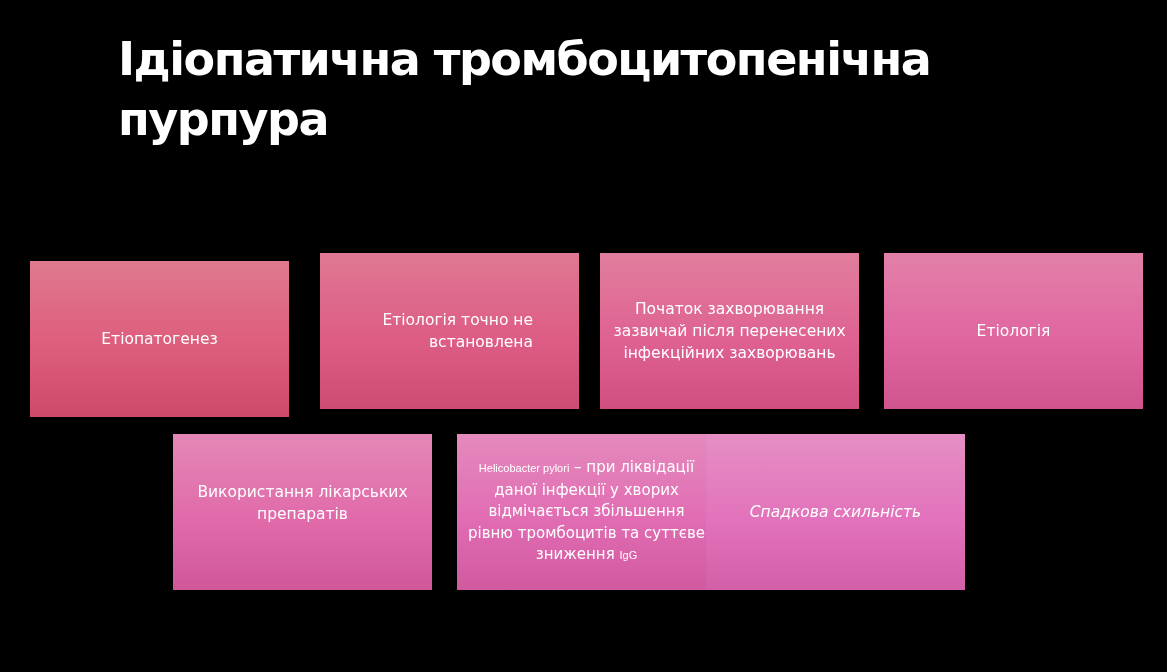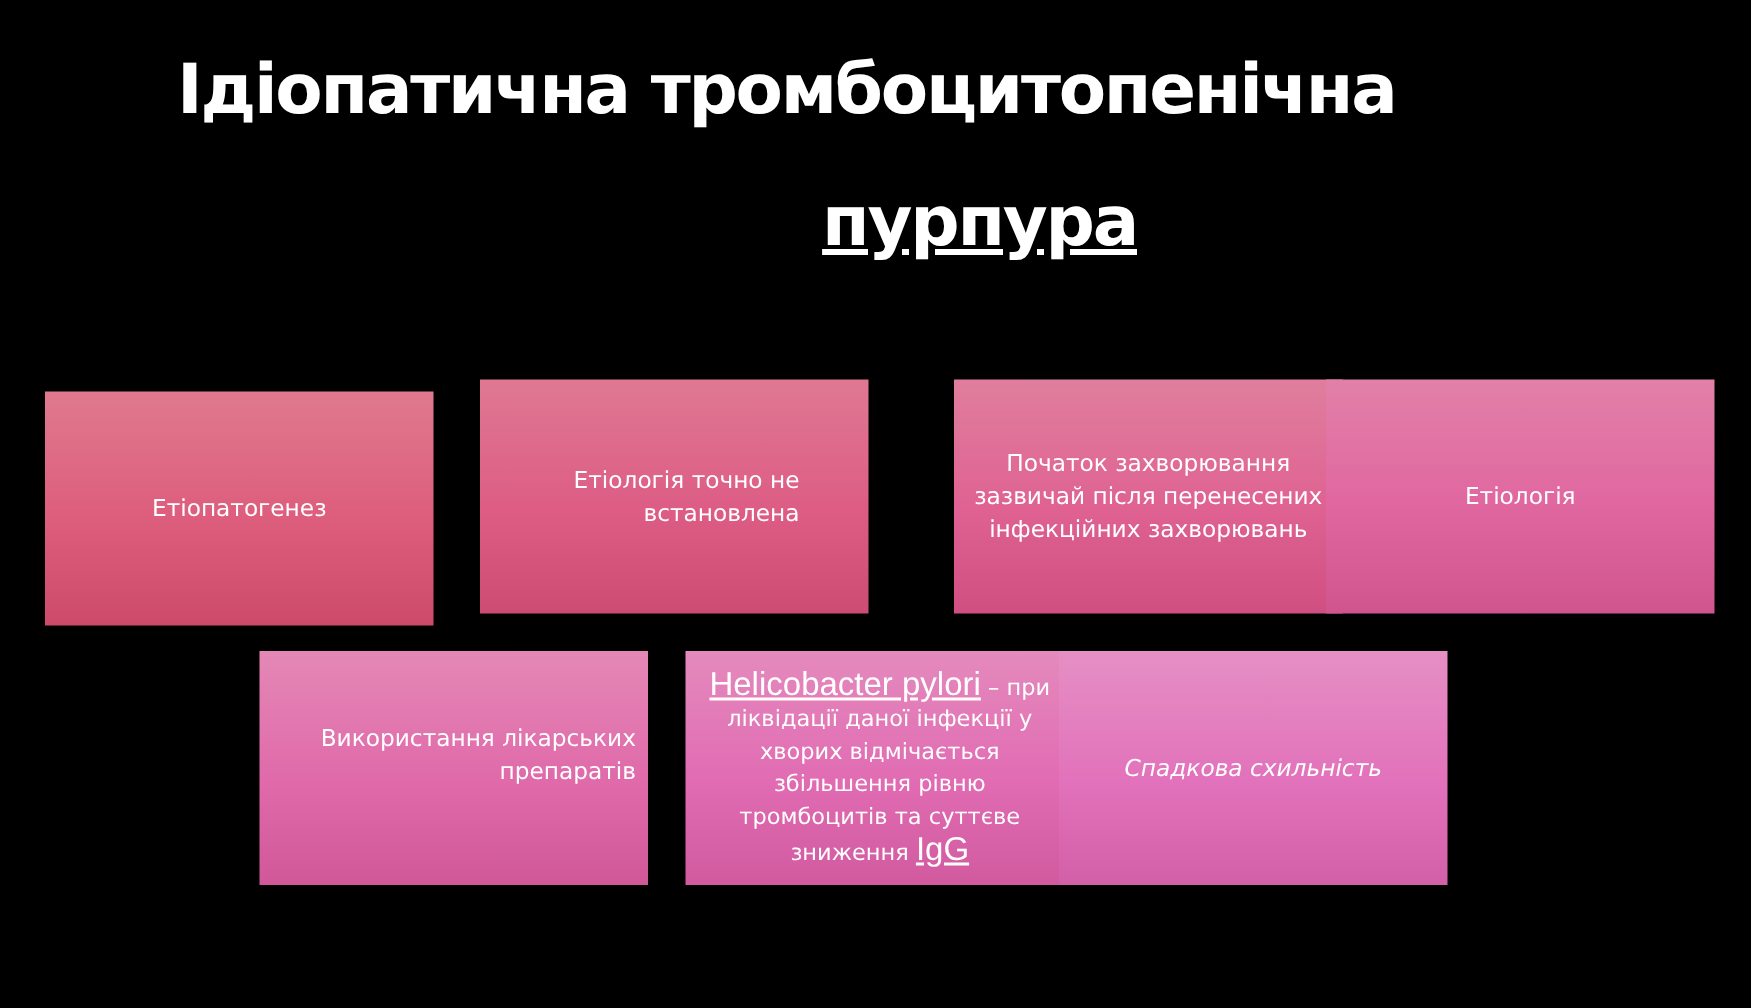--- a/index.html
+++ b/index.html
@@ -6,35 +6,35 @@
   body {
     width: 1167px; height: 672px; background: #000000; position: relative; overflow: hidden;
     font-family: "Liberation Sans", "DejaVu Sans", sans-serif;
   }
   .title {
     position: absolute; left: 0; top: 28px; width: 1080px; text-align: center;
     color: #ffffff; font-weight: bold; font-size: 46px; line-height: 62px;
     font-family: "DejaVu Sans", sans-serif; letter-spacing: -1.5px;
   }
   .title .l1 { display: block; position: absolute; left: 118px; top: 0; width: 840px; text-align: left; }
-  .title .l2 { display: block; position: absolute; left: 118px; top: 88px; width: 640px; text-align: right; text-decoration: underline; }
+  .title .l2 { display: block; position: absolute; left: 118px; top: 60px; width: 640px; text-align: left; }
   .box {
     position: absolute; width: 259px; height: 156px;
     display: flex; align-items: center; justify-content: center; text-align: center;
     color: #ffffff; font-family: "DejaVu Sans", sans-serif; font-size: 15.5px; line-height: 22px;
     box-sizing: border-box; padding: 0 8px;
   }
   .b1 { left: 30px; top: 261px; background: linear-gradient(#df798e, #dd5d7c 55%, #cd4a6a); }
   .b2 { left: 320px; top: 253px; background: linear-gradient(#df7893, #dd5d84 55%, #cd4c74); text-align: right; }
-  .b3 { left: 600px; top: 253px; background: linear-gradient(#e07e9d, #df6292 55%, #cf4f80); margin-left: 36px; }
+  .b3 { left: 600px; top: 253px; background: linear-gradient(#e07e9d, #df6292 55%, #cf4f80); }
   .b4 { left: 884px; top: 253px; background: linear-gradient(#e280a8, #e066a0 55%, #d0558e); }
   .b5 { left: 173px; top: 434px; background: linear-gradient(#e488b6, #e06aaa 55%, #d05898); }
   .b6 { left: 457px; top: 434px; background: linear-gradient(#e48abd, #e16cb3 55%, #d15a9f); font-size: 15px; line-height: 21.5px; }
   .b7 { left: 706px; top: 434px; background: linear-gradient(#e58fc4, #e272bb 55%, #d260a8); font-style: italic; }
-  .latin { font-family: "Liberation Sans", sans-serif; font-size: 22px; text-decoration: underline; }
+  .latin { font-family: "Liberation Sans", sans-serif; font-size: 11px; }
 </style>
 </head>
 <body>
 
 <div class="title">
   <span class="l1">Ідіопатична тромбоцитопенічна</span>
   <span class="l2">пурпура</span>
 </div>
 
 <div class="box b1">
@@ -44,21 +44,21 @@
   <span style="padding:0 38px;display:block;">Етіологія точно не встановлена</span>
 </div>
 <div class="box b3">
   <span>Початок захворювання зазвичай після перенесених інфекційних захворювань</span>
 </div>
 <div class="box b4">
   <span>Етіологія</span>
 </div>
 
 <div class="box b5">
-  <span style="display:block;margin-top:-18px;text-align:right;">Використання лікарських препаратів</span>
+  <span style="display:block;margin-top:-18px;">Використання лікарських препаратів</span>
 </div>
 <div class="box b6">
   <span style="display:block;">
     <span class="latin">Helicobacter pylori</span><span> – при ліквідації даної інфекції у хворих відмічається збільшення рівню тромбоцитів та суттєве зниження </span><span class="latin">IgG</span>
   </span>
 </div>
 <div class="box b7">
   <span>Спадкова схильність</span>
 </div>
 

